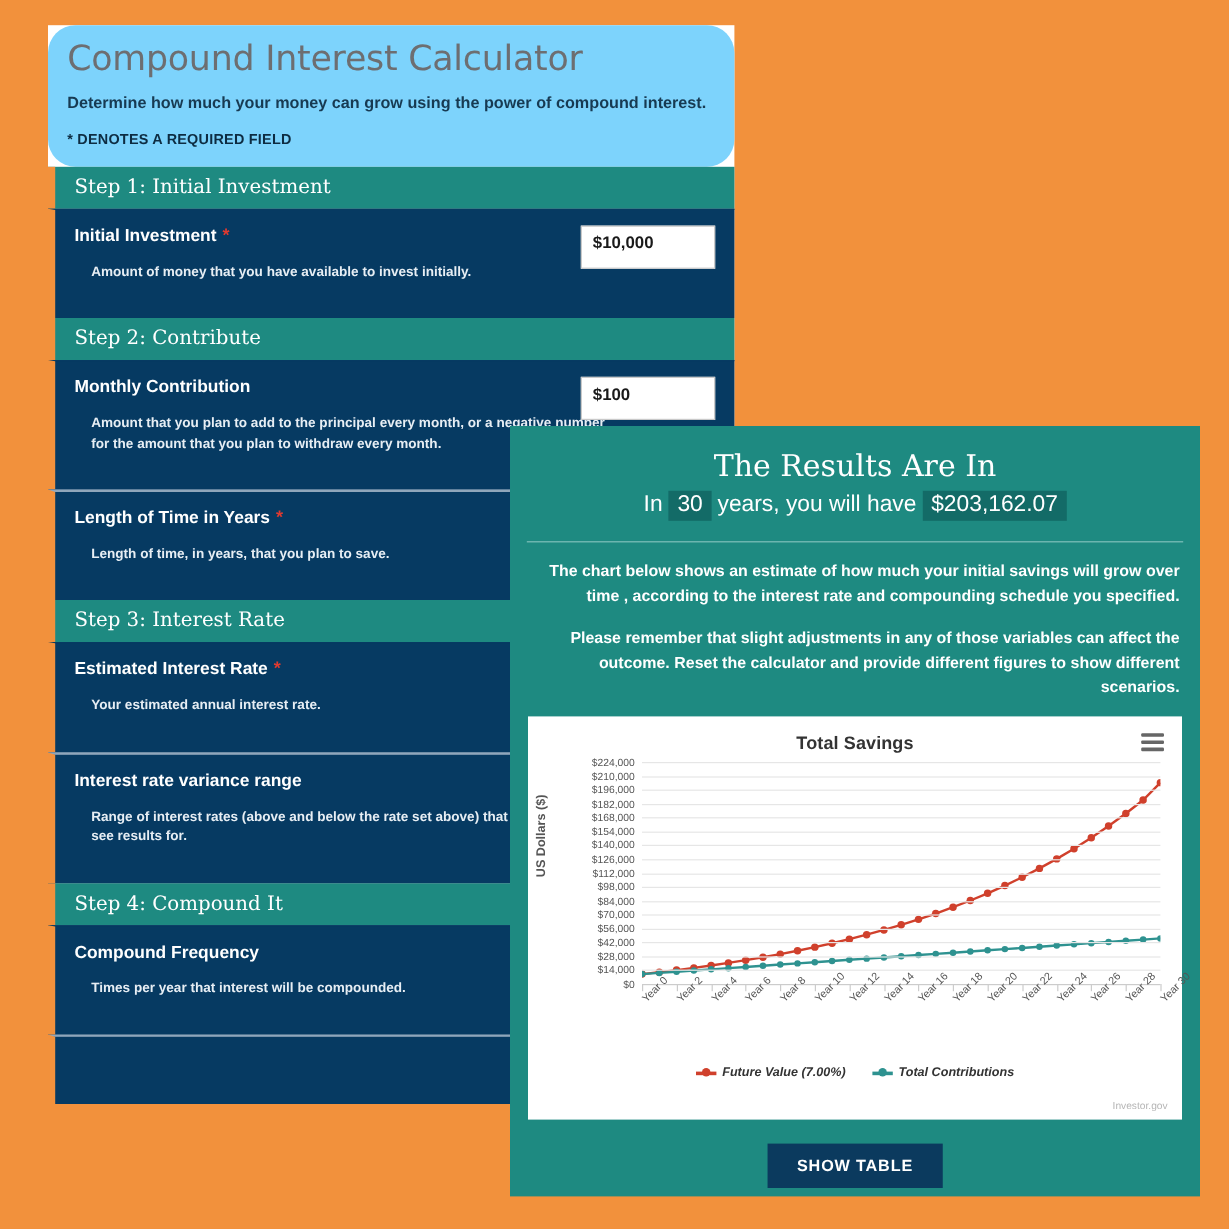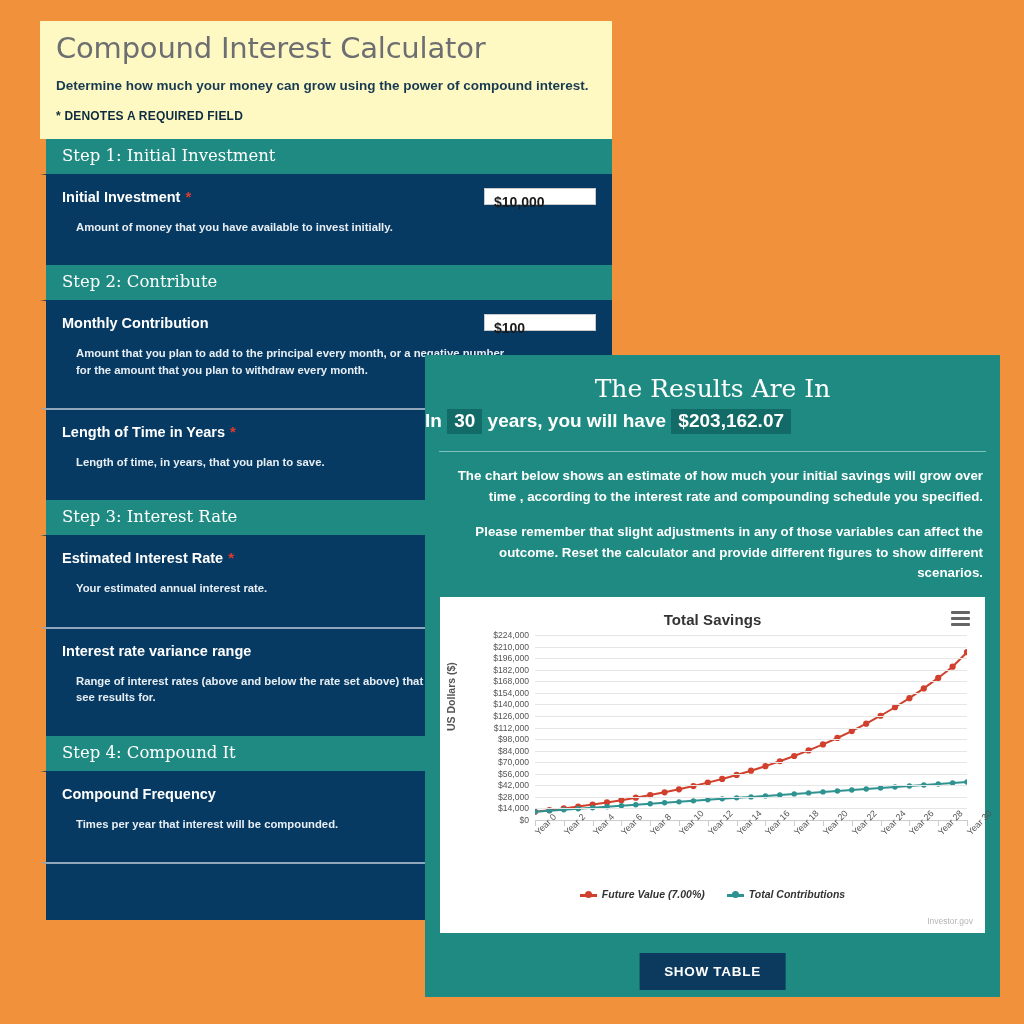--- a/index.html
+++ b/index.html
@@ -9,21 +9,21 @@
     font-family:"Liberation Sans", sans-serif;
     overflow:hidden;
     position:relative;
   }
   
   #calculator-panel{
     position:absolute;left:40px;top:21px;width:572px;
     background:#ffffff;
     box-shadow:0 0 0 0 rgba(0,0,0,0);
   }
-  .calc-head{padding:12px 16px 10px 16px;background:#fef9c3;}
+  .calc-head{padding:12px 16px 10px 16px;background:#7dd3fc;border-radius:23px;}
   #page-title{
     font-size:29px;color:#6d6e71;font-weight:400;
     letter-spacing:-0.2px;margin:0 0 13px 0;line-height:1.1;
     font-family:"DejaVu Sans","Liberation Sans",sans-serif;
   }
   #page-subtitle{
     font-size:13.5px;color:#173a52;font-weight:600;margin:0 0 16px 0;
   }
   #required-note{
     font-size:12px;color:#0d2c42;font-weight:bold;letter-spacing:.2px;
@@ -48,21 +48,21 @@
     color:#ffffff;font-size:14.5px;font-weight:bold;margin:0 0 7px 0;
     display:flex;align-items:flex-start;gap:5px;
   }
   .req-star{color:#e03a30;font-size:15px;line-height:1;}
   .field-help{
     color:#e7eef4;font-size:11.3px;font-weight:600;line-height:1.45;
     margin:14px;max-width:430px;
   }
   .field-input{
     position:absolute;right:16px;top:13px;
-    width:112px;height:17px;background:#ffffff;
+    width:112px;height:36px;background:#ffffff;
     border:1px solid #c9c9c9;
     color:#1a1a1a;font-size:14px;font-weight:bold;
     padding:0 0 0 9px;box-sizing:border-box;
     font-family:"Liberation Sans",sans-serif;
     line-height:27px;
   }
   #blank-block{
     background:#063a62;border-left:6px solid #f2913c;
     border-top:2px solid #8fa6bb;height:58px;box-sizing:border-box;
   }
@@ -72,21 +72,21 @@
     position:absolute;left:425px;top:355px;width:575px;height:642px;
     background:#1e8a81;box-sizing:border-box;
     padding:0;
   }
   #results-title{
     color:#ffffff;text-align:center;font-size:25px;font-weight:400;
     font-family:"DejaVu Serif","Liberation Serif",serif;
     margin:0;padding:19px 0 2px 0;
   }
   #results-summary{
-    color:#ffffff;font-size:19px;font-weight:bold;
+    color:#ffffff;text-align:center;font-size:19px;font-weight:normal;
     margin:0;padding:4px 0 0 0;
   }
   .hl-badge{
     background:#136b67;padding:1px 7px 2px 7px;display:inline-block;
     color:#ffffff;
   }
   #results-divider{
     height:1px;background:#7fc0bb;margin:17px 14px 0 14px;
   }
   .results-para{

